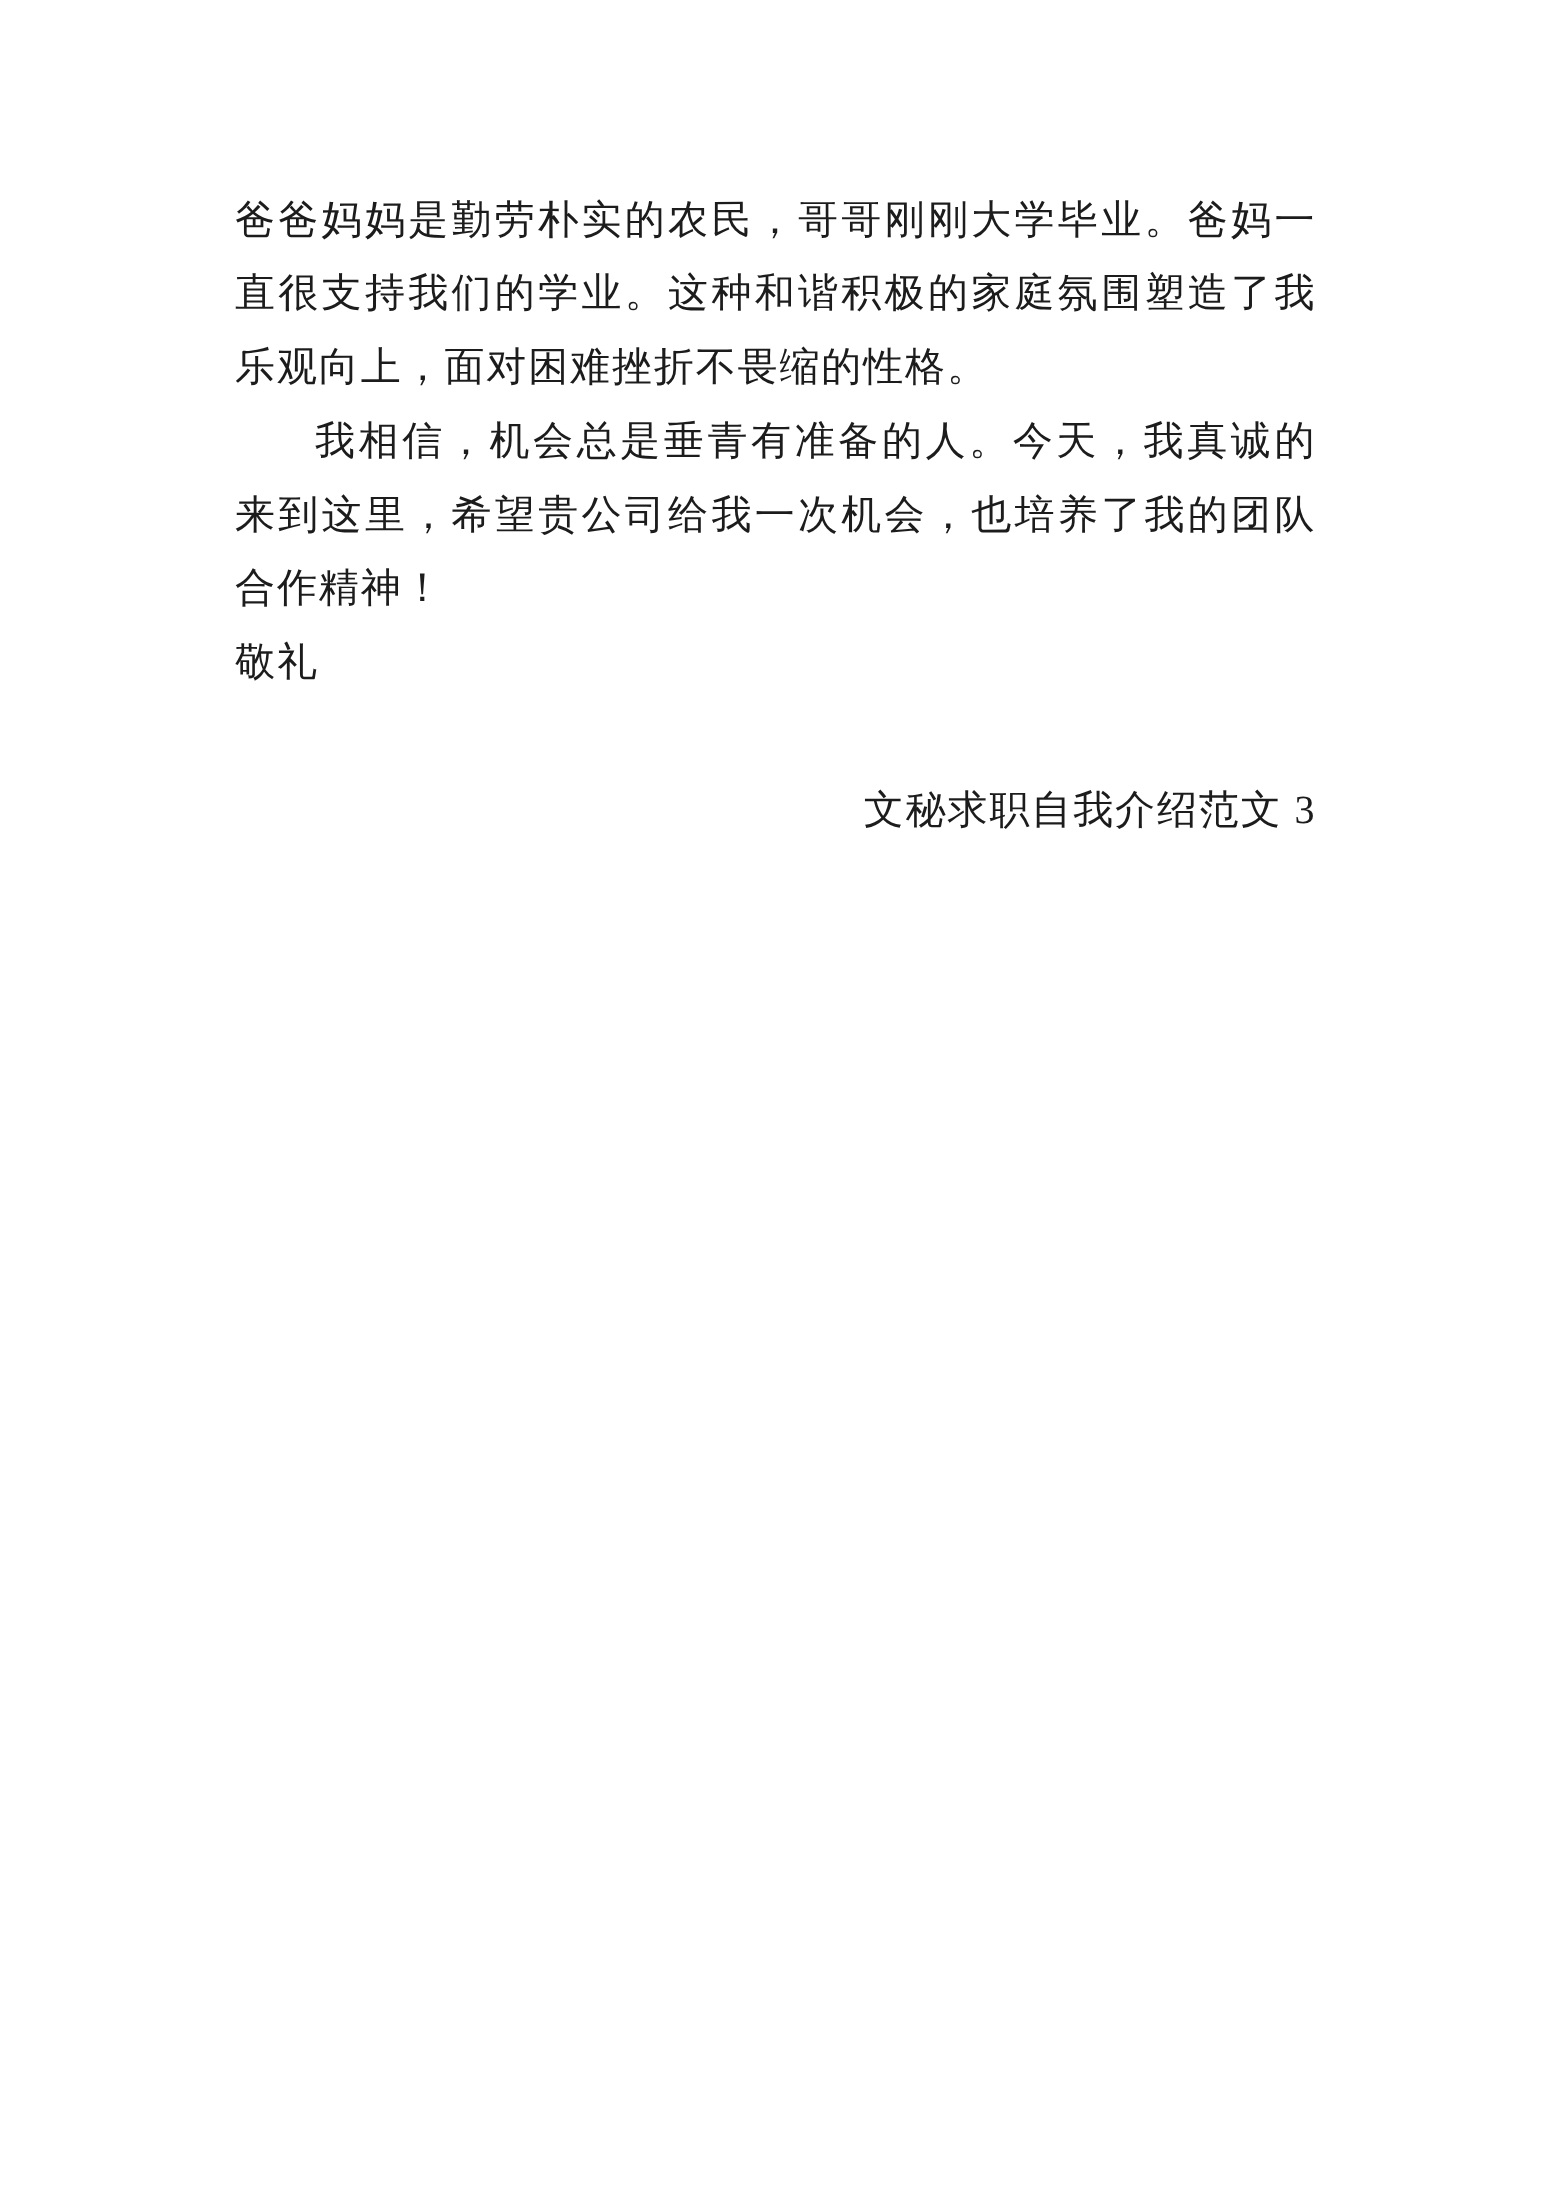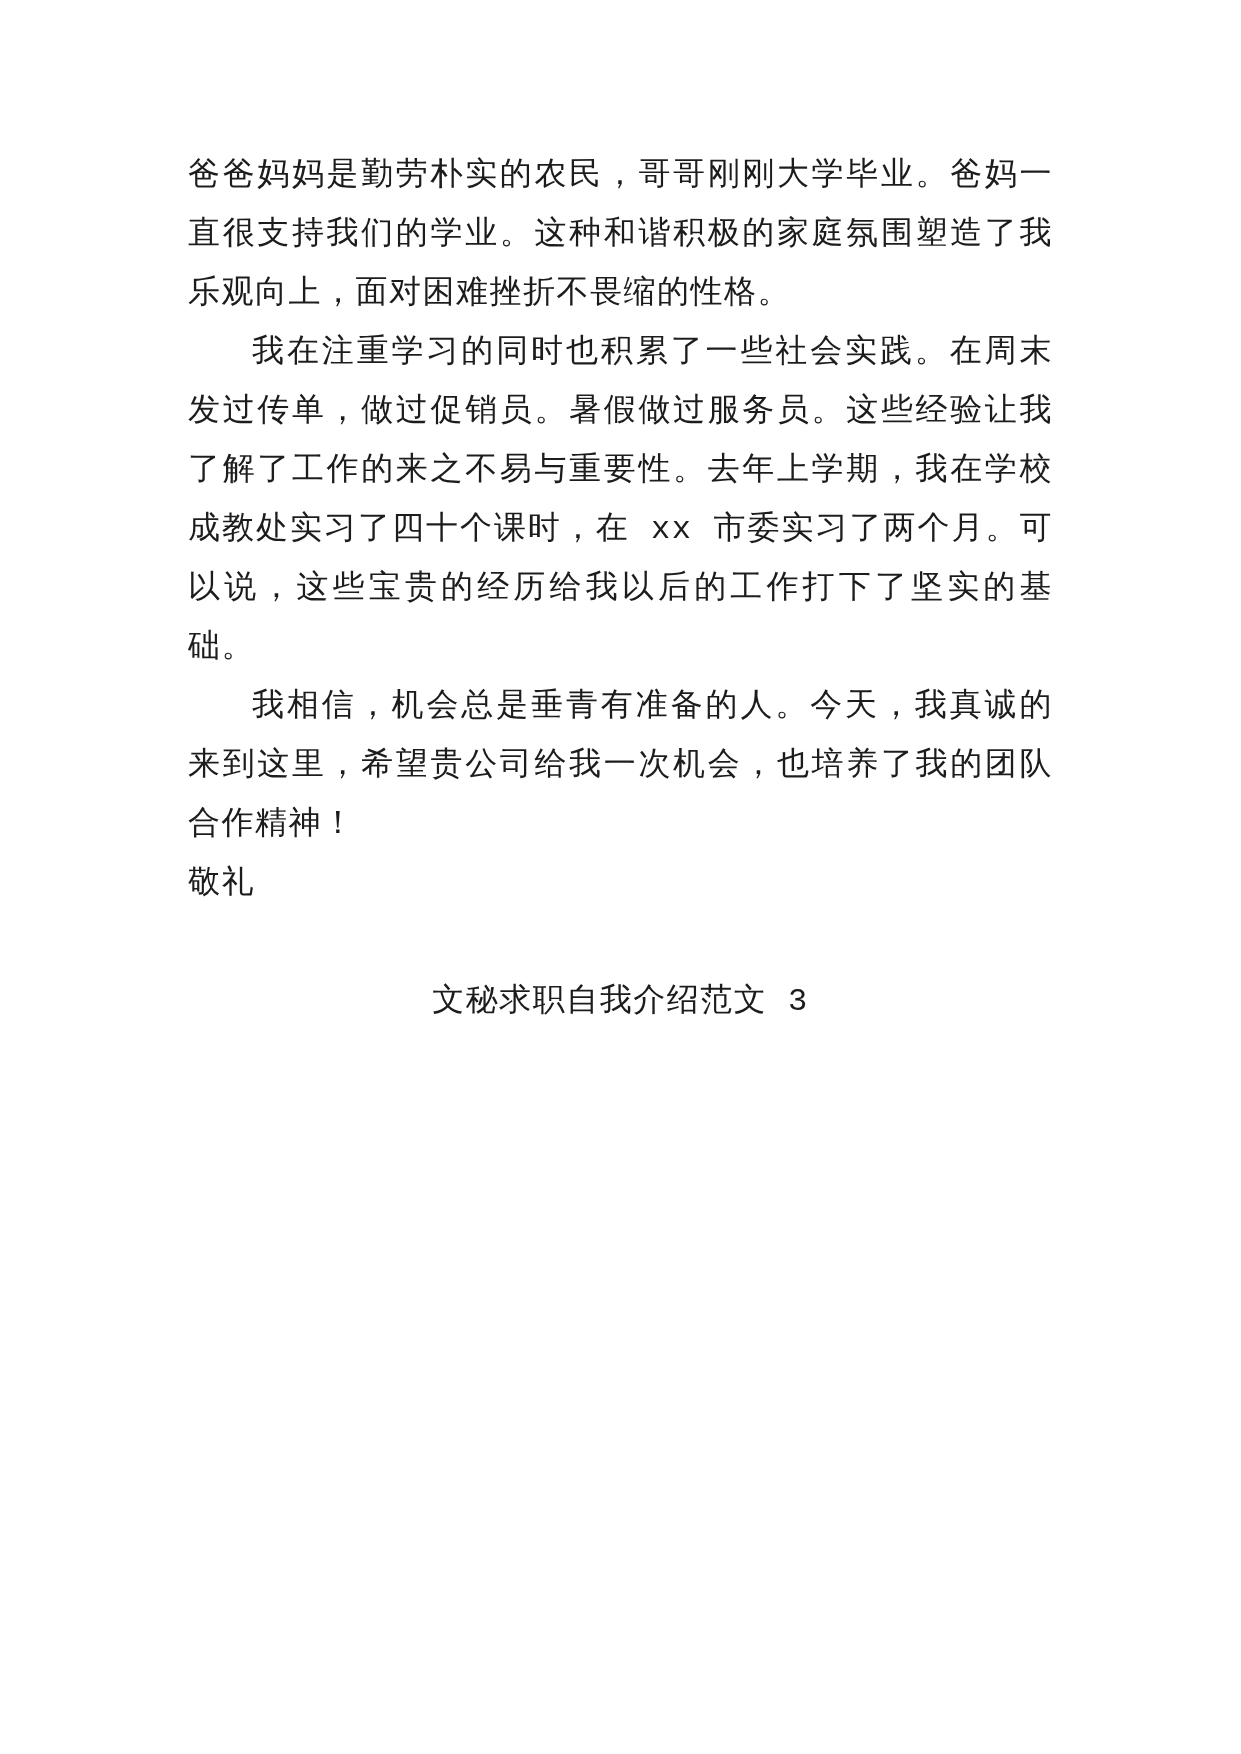--- a/index.html
+++ b/index.html
@@ -14,40 +14,39 @@
   }
   .page {
     box-sizing: border-box;
     width: 1241px;
     height: 1754px;
     background: #ffffff;
     padding: 146px 188px 0 188px;
   }
   .doc-line {
     margin: 0;
-    font-family: Liberation Mono, monospace;
+    font-family: Liberation Serif, serif;
     font-size: 32px;
     line-height: 59px;
     font-weight: 400;
     color: #1c1c1c;
     letter-spacing: 1.5px;
     text-align: justify;
     text-justify: inter-character;
     word-break: break-all;
   }
   .indent {
     text-indent: 2em;
   }
   .section-title {
     margin-top: 59px;
-    text-align: center;
+    text-align: right;
   }
 </style>
 </head>
 <body>
 
 <div class="page">
   <p class="doc-line">爸爸妈妈是勤劳朴实的农民，哥哥刚刚大学毕业。爸妈一直很支持我们的学业。这种和谐积极的家庭氛围塑造了我乐观向上，面对困难挫折不畏缩的性格。</p>
-  <p class="doc-line indent">我在注重学习的同时也积累了一些社会实践。在周末发过传单，做过促销员。暑假做过服务员。这些经验让我了解了工作的来之不易与重要性。去年上学期，我在学校成教处实习了四十个课时，在 xx 市委实习了两个月。可以说，这些宝贵的经历给我以后的工作打下了坚实的基础。</p>
   <p class="doc-line indent">我相信，机会总是垂青有准备的人。今天，我真诚的来到这里，希望贵公司给我一次机会，也培养了我的团队合作精神！</p>
   <p class="doc-line">敬礼</p>
   <p class="doc-line section-title">文秘求职自我介绍范文 3</p>
 </div>
 
 </body></html>

